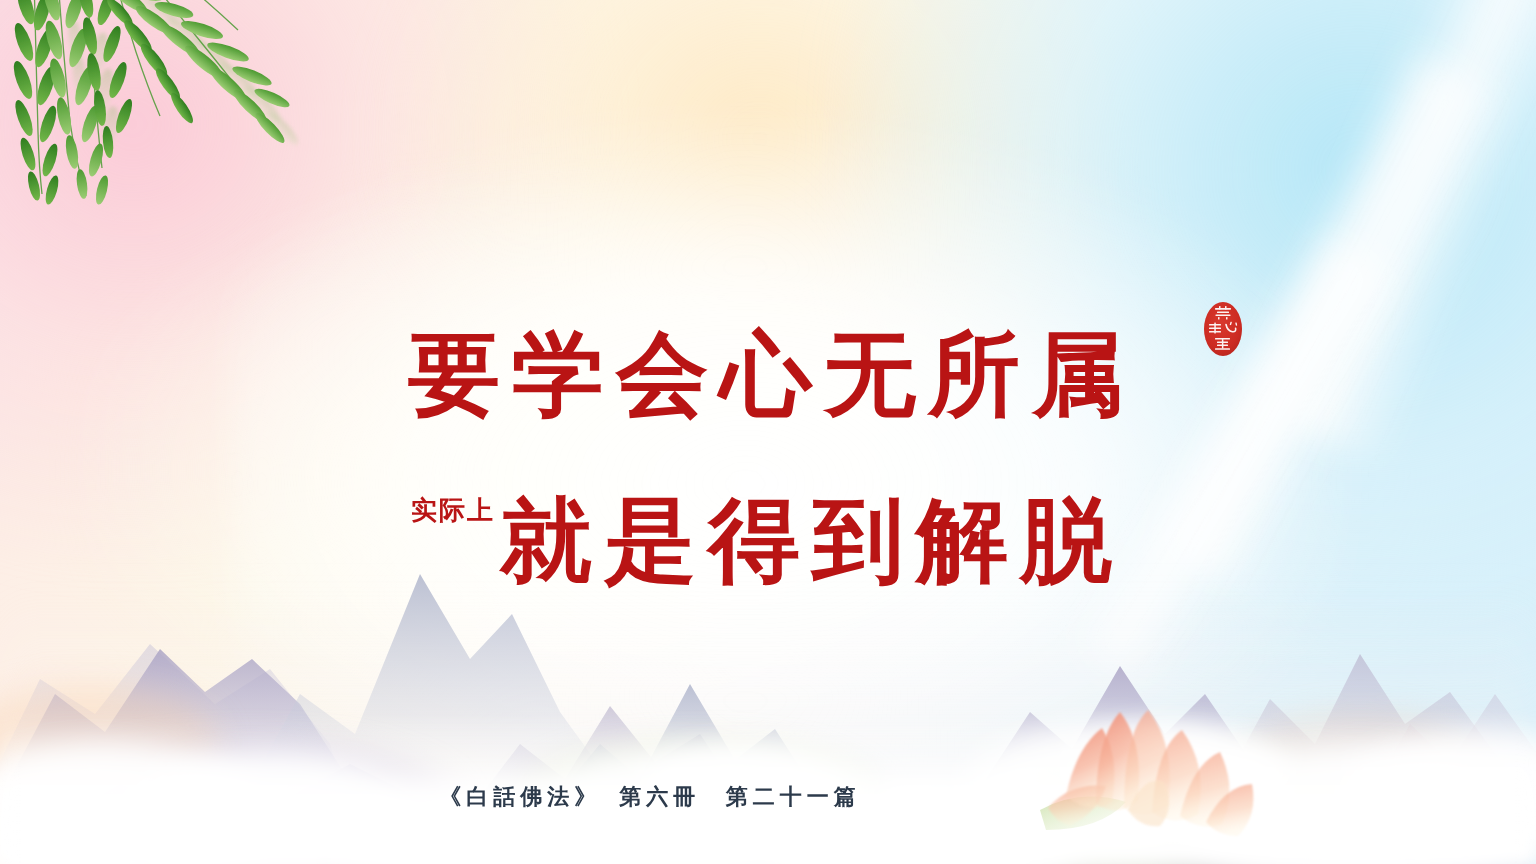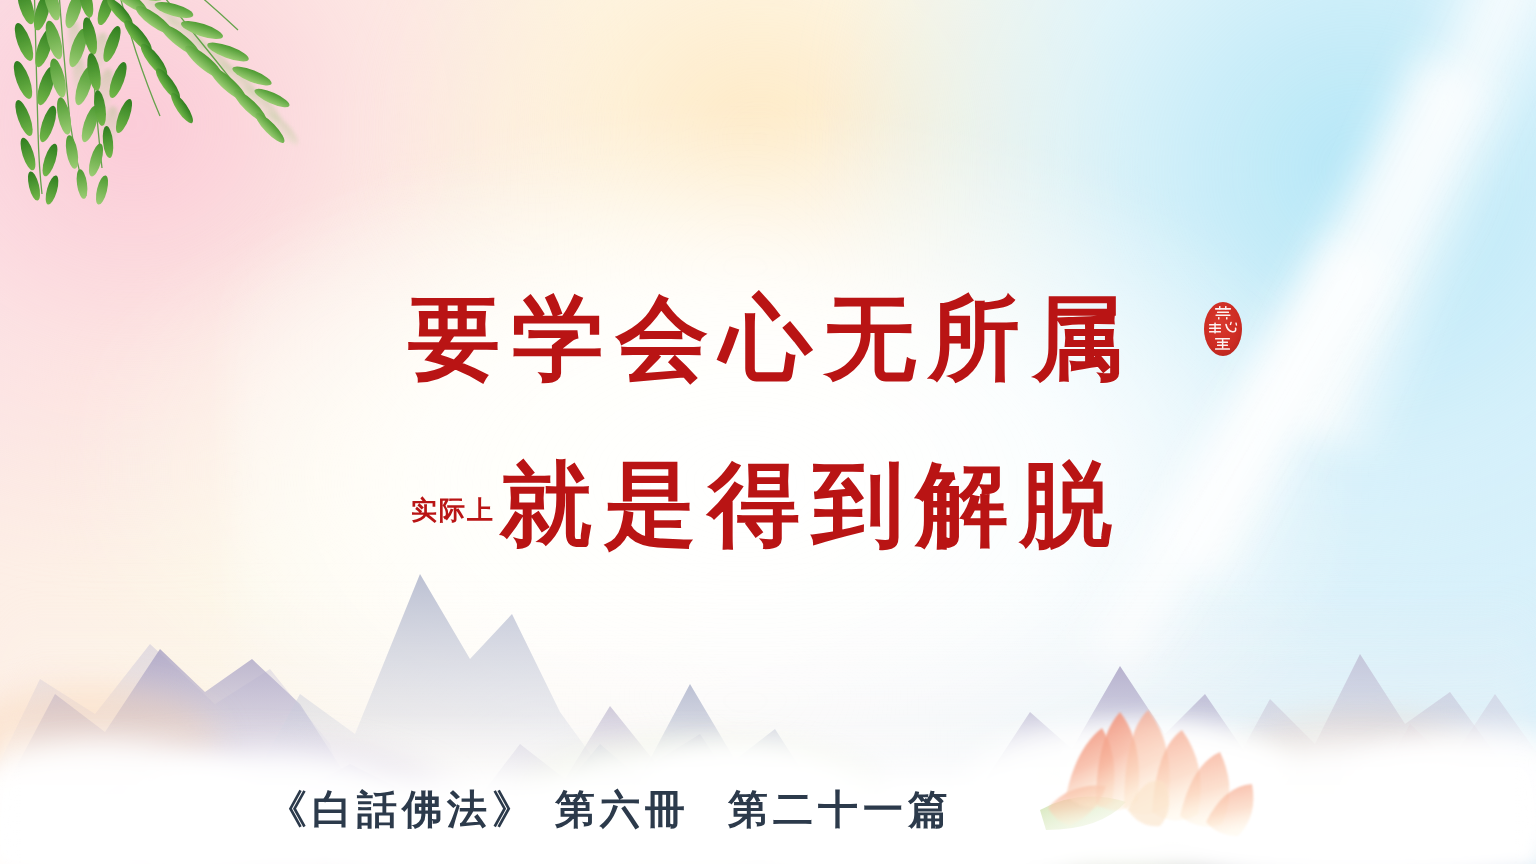--- a/index.html
+++ b/index.html
@@ -94,20 +94,21 @@
   .line{position:absolute;white-space:nowrap;}
 
   .line-main{
     color:#b91414;
     font-family:"DejaVu Serif","Liberation Serif",serif;
     font-weight:700;
     font-size:92px;
     letter-spacing:12px;
     line-height:1;
     text-shadow:0 1px 0 rgba(255,255,255,.55);
+    margin-top:36px;
   }
   .line1{left:408px;top:20px;}
   .line2{left:500px;top:186px;}
 
   .prefix{
     position:absolute;left:411px;top:497px;
     color:#b91414;
     font-family:"DejaVu Serif","Liberation Serif",serif;
     font-weight:700;
     font-size:26px;
@@ -122,24 +123,25 @@
   }
   .seal svg{display:block;width:100%;height:100%;}
 
   
   .footer{
     position:absolute;left:0;top:782px;width:1220px;
     text-align:center;
     color:#2c3a4b;
     font-family:"DejaVu Serif","Liberation Serif",serif;
     font-weight:700;
-    font-size:40px;
+    font-size:22px;
     letter-spacing:5px;
     white-space:nowrap;
     text-shadow:0 1px 2px rgba(255,255,255,.85);
+    padding-left:40px;
   }
   .footer .book{margin-right:18px;}
 </style>
 </head>
 <body>
 
 <div class="stage">
 
   <div class="bg-base"></div>
   <div class="bg-glow-pink"></div>

